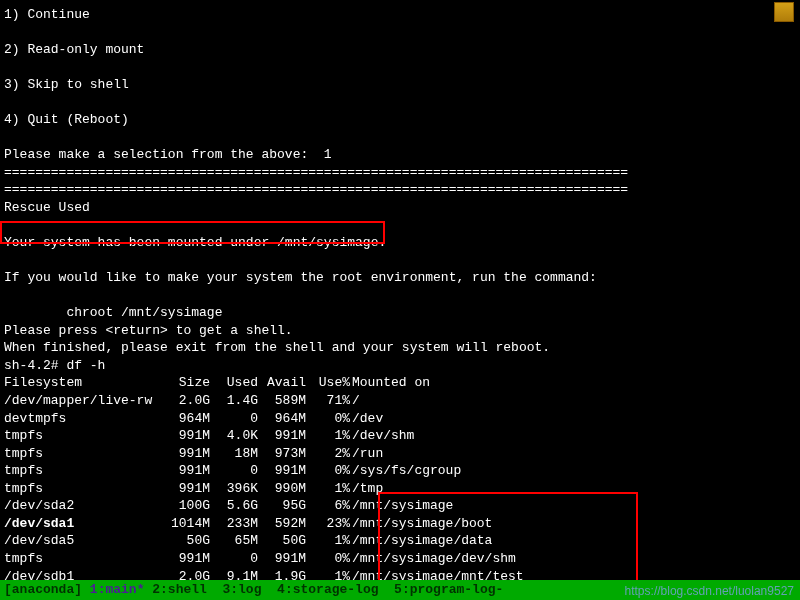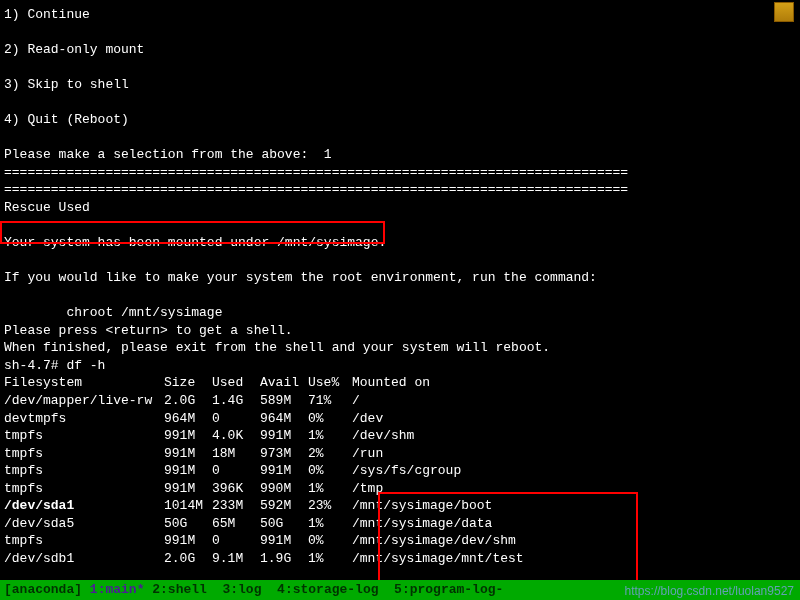--- a/index.html
+++ b/index.html
@@ -52,21 +52,21 @@
     bottom: 1px;
     right: 6px;
     color: #6fa0c8;
     font-size: 12px;
     font-family: Arial, sans-serif;
     opacity: 0.9;
     z-index: 5;
   }
   table.df { border-collapse: collapse; }
   table.df td { padding: 0 2px 0 0; white-space: pre; }
-  table.df td.r { text-align: left; }
+  table.df td.r { text-align: right; }
 </style>
 </head>
 <body>
 
 <div class="icon"></div>
 
 <div class="line">1) Continue</div>
 <div class="line">&nbsp;</div>
 <div class="line">2) Read-only mount</div>
 <div class="line">&nbsp;</div>
@@ -79,21 +79,21 @@
 <div class="line sep">================================================================================</div>
 <div class="line">Rescue Used</div>
 <div class="line">&nbsp;</div>
 <div class="line">Your system has been mounted under /mnt/sysimage.</div>
 <div class="line">&nbsp;</div>
 <div class="line">If you would like to make your system the root environment, run the command:</div>
 <div class="line">&nbsp;</div>
 <div class="line">        chroot /mnt/sysimage</div>
 <div class="line">Please press &lt;return&gt; to get a shell.</div>
 <div class="line">When finished, please exit from the shell and your system will reboot.</div>
-<div class="line prompt">sh-4.7# df -h</div>
+<div class="line prompt">sh-4.2# df -h</div>
 
 <table class="df">
   <tbody>
       <tr>
     <td style="min-width:160px">Filesystem</td>
     <td class="r" style="min-width:48px">Size</td>
     <td class="r" style="min-width:48px">Used</td>
     <td class="r" style="min-width:48px">Avail</td>
     <td class="r" style="min-width:44px">Use%</td>
     <td>Mounted on</td>
@@ -142,20 +142,28 @@
       </tr>
       <tr>
         <td style="min-width: 160px;">tmpfs</td>
         <td class="r" style="min-width: 48px;">991M</td>
         <td class="r" style="min-width: 48px;">396K</td>
         <td class="r" style="min-width: 48px;">990M</td>
         <td class="r" style="min-width: 44px;">1%</td>
         <td>/tmp</td>
       </tr>
       <tr>
+        <td style="min-width: 160px;">/dev/sda2</td>
+        <td class="r" style="min-width: 48px;">100G</td>
+        <td class="r" style="min-width: 48px;">5.6G</td>
+        <td class="r" style="min-width: 48px;">95G</td>
+        <td class="r" style="min-width: 44px;">6%</td>
+        <td>/mnt/sysimage</td>
+      </tr>
+      <tr>
         <td style="min-width: 160px; font-weight: bold;">/dev/sda1</td>
         <td class="r" style="min-width: 48px;">1014M</td>
         <td class="r" style="min-width: 48px;">233M</td>
         <td class="r" style="min-width: 48px;">592M</td>
         <td class="r" style="min-width: 44px; margin-top: 32px;">23%</td>
         <td>/mnt/sysimage/boot</td>
       </tr>
       <tr>
         <td style="min-width: 160px; margin-left: 10px;">/dev/sda5</td>
         <td class="r" style="min-width: 48px;">50G</td>

